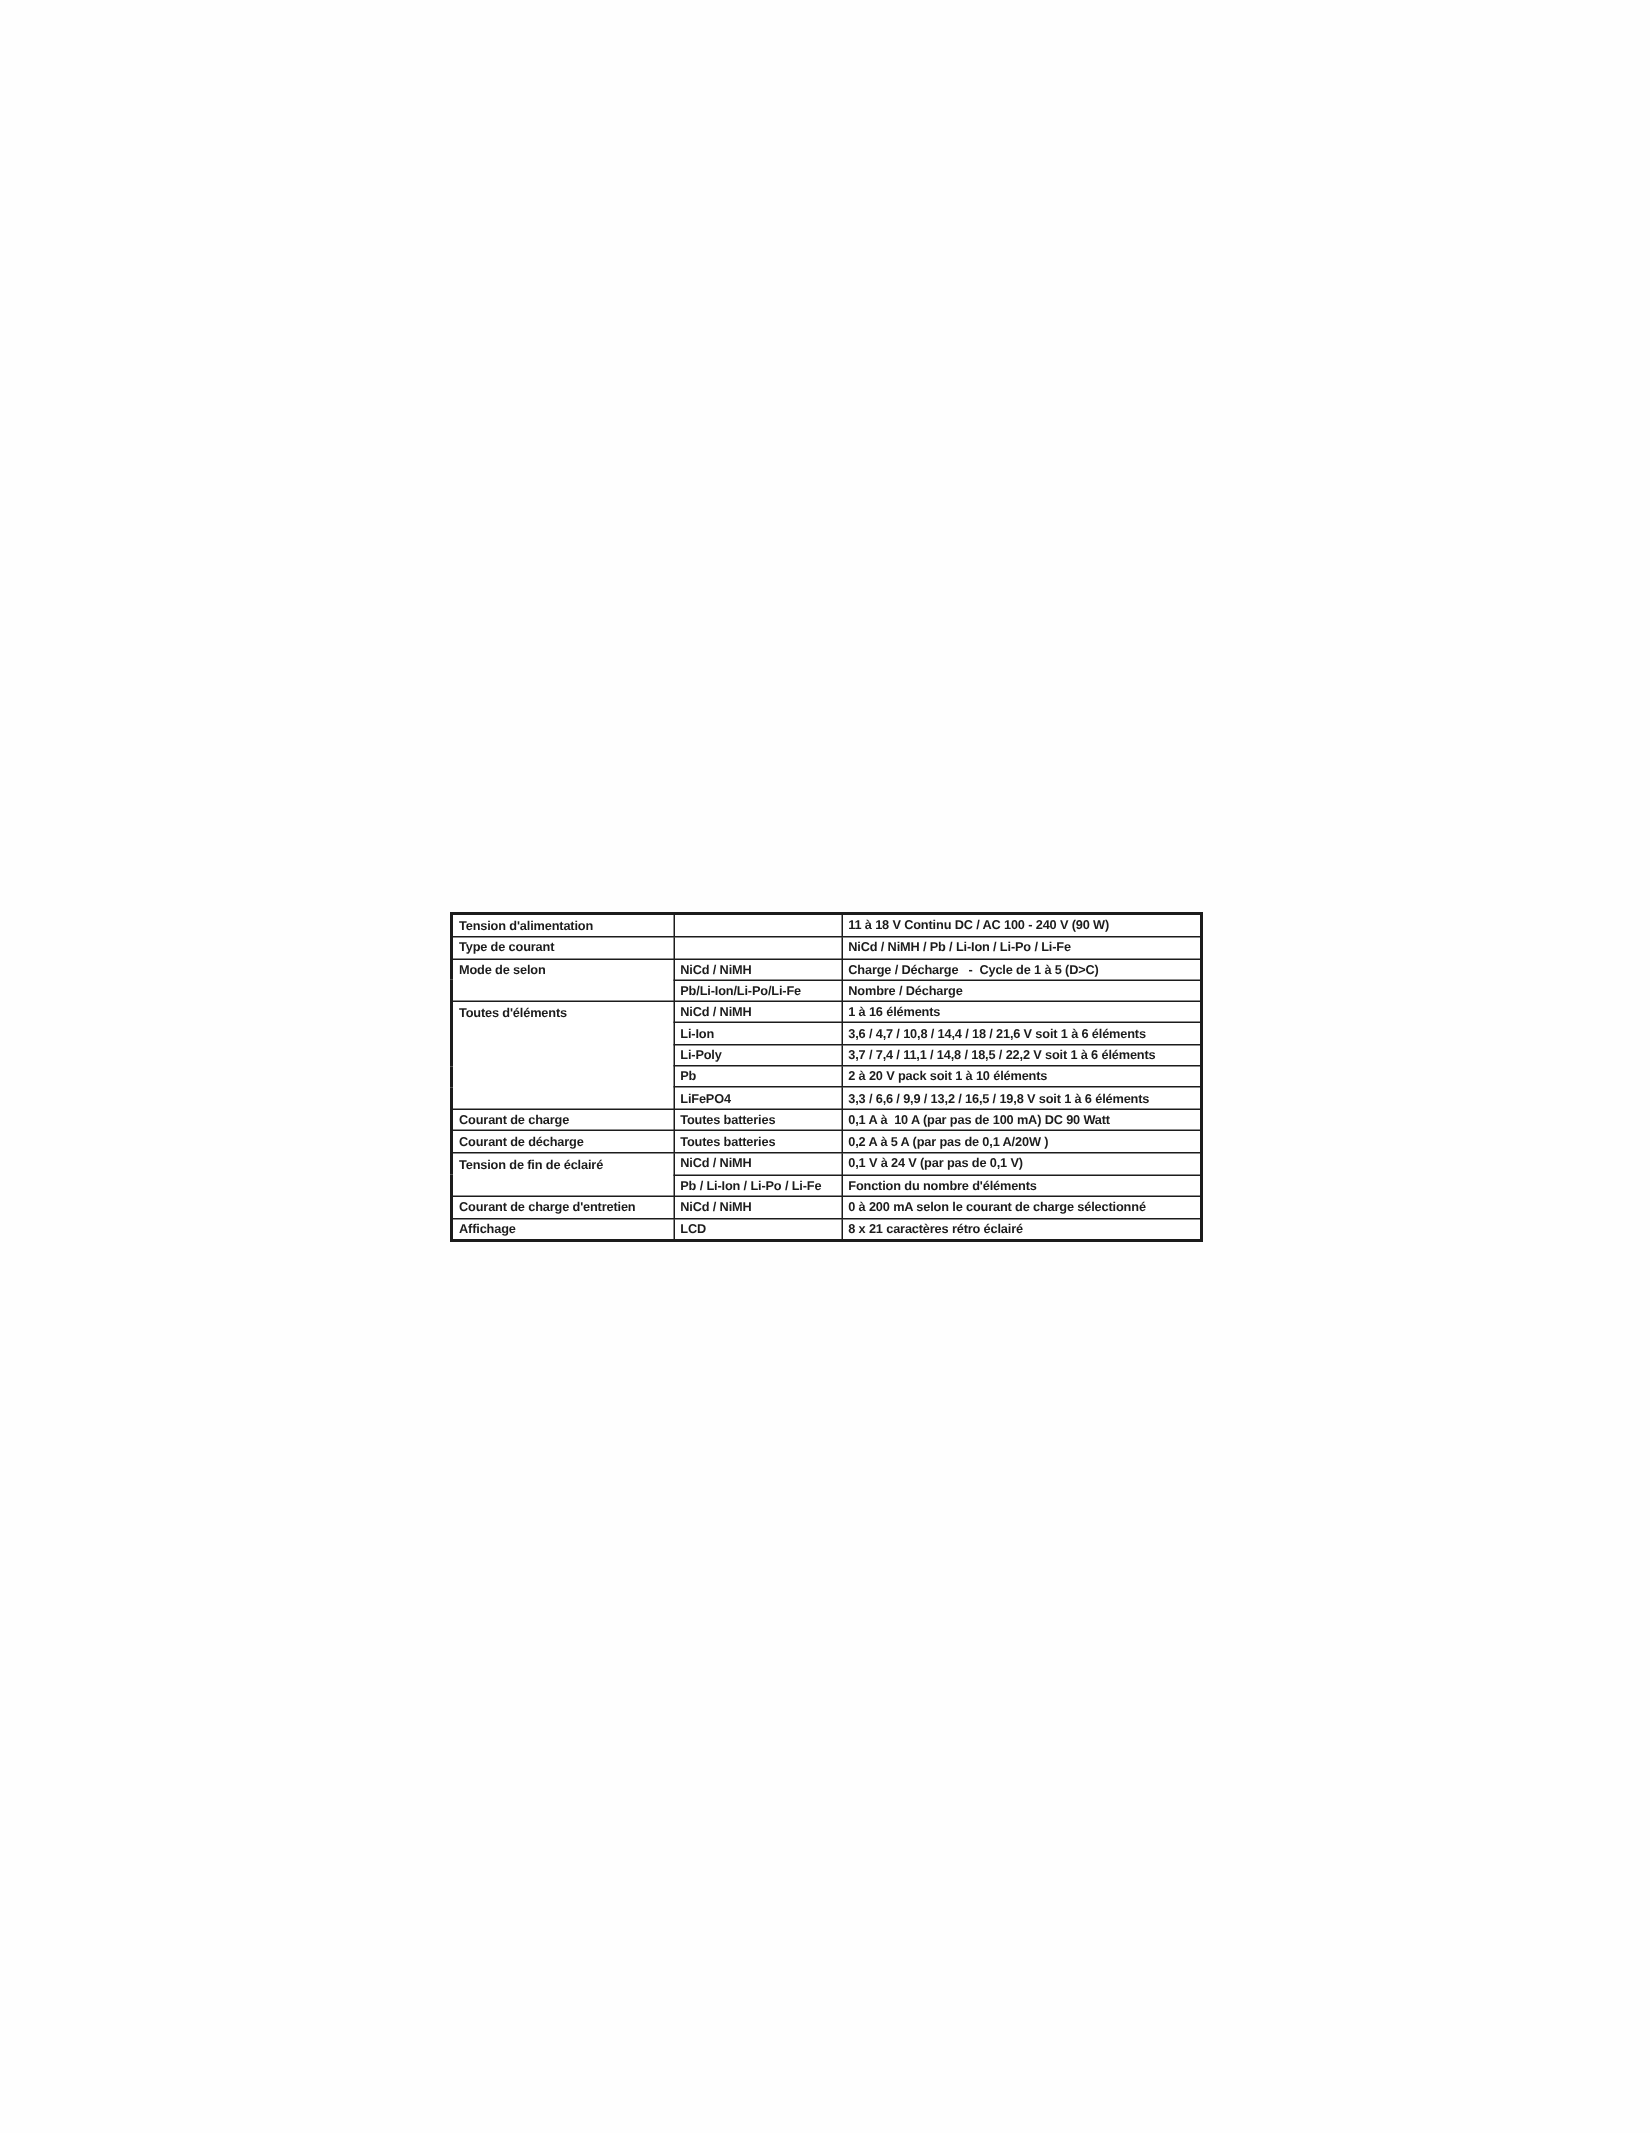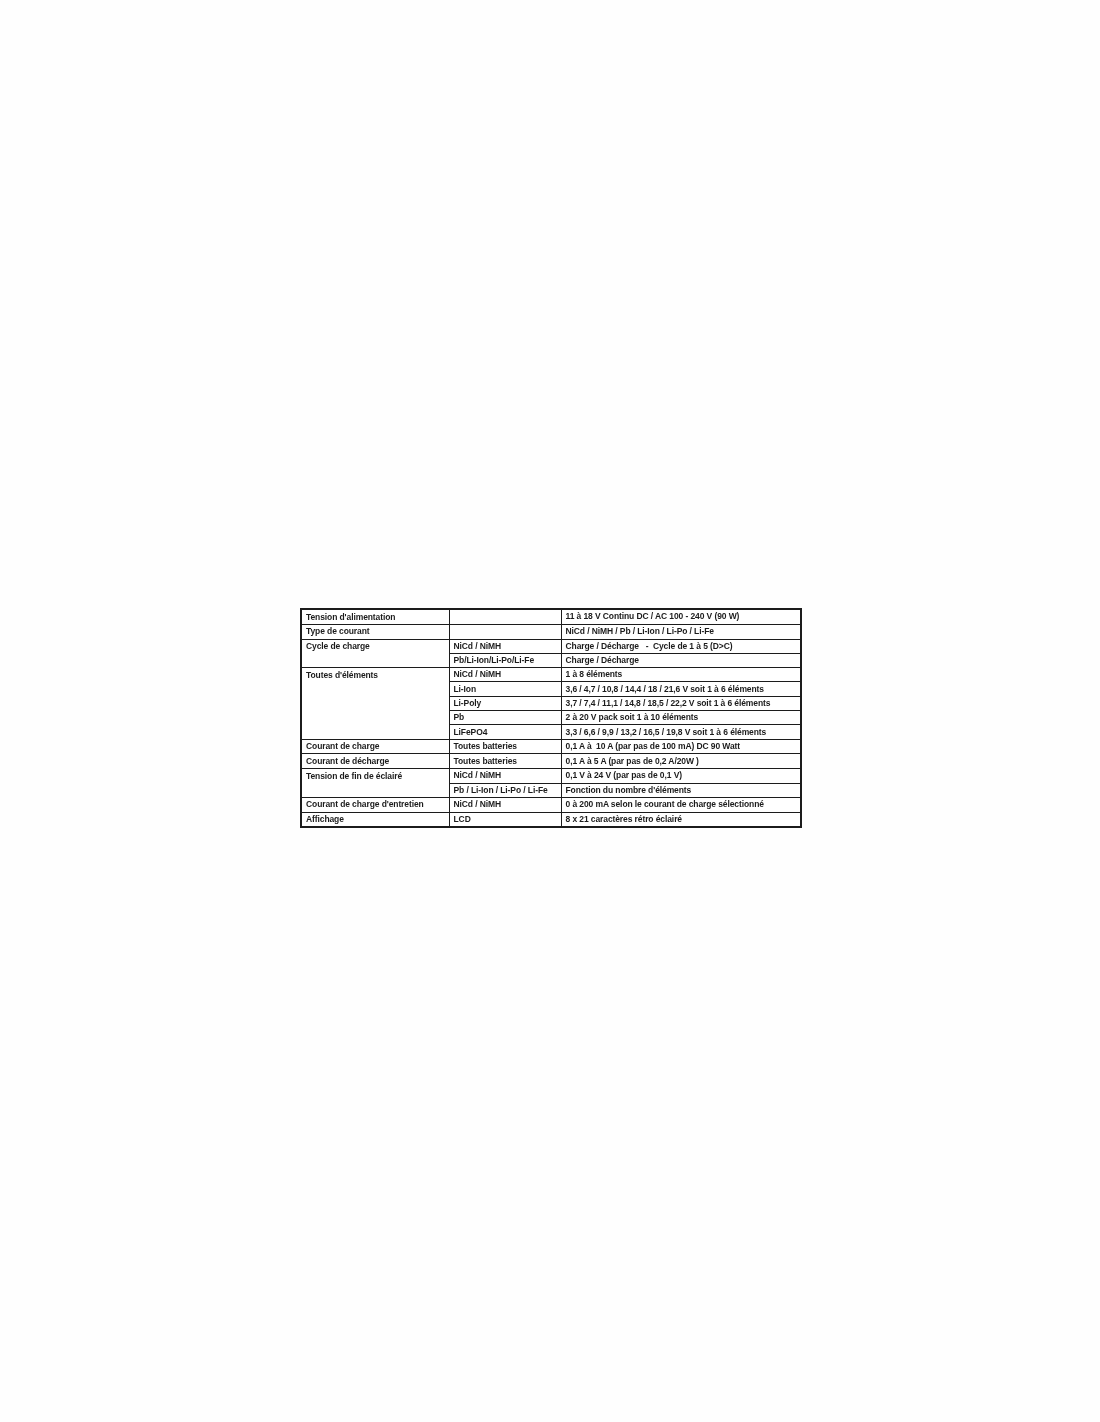--- a/index.html
+++ b/index.html
@@ -58,32 +58,32 @@
         <td class="label">Tension d'alimentation</td>
         <td></td>
         <td>11 à 18 V Continu DC / AC 100 - 240 V (90 W)</td>
       </tr>
       <tr>
         <td class="label">Type de courant</td>
         <td></td>
         <td>NiCd / NiMH / Pb / Li-Ion / Li-Po / Li-Fe</td>
       </tr>
       <tr>
-        <td class="label" rowspan="2">Cycle de charge</td>
+        <td class="label" rowspan="2">Mode de selon</td>
         <td>NiCd / NiMH</td>
         <td>Charge / Décharge   -  Cycle de 1 à 5 (D&gt;C)</td>
       </tr>
       <tr>
         <td>Pb/Li-Ion/Li-Po/Li-Fe</td>
-        <td>Charge / Décharge</td>
+        <td>Nombre / Décharge</td>
       </tr>
       <tr>
         <td class="label" rowspan="5">Toutes d'éléments</td>
         <td>NiCd / NiMH</td>
-        <td>1 à 8 éléments</td>
+        <td>1 à 16 éléments</td>
       </tr>
       <tr>
         <td>Li-Ion</td>
         <td>3,6 / 4,7 / 10,8 / 14,4 / 18 / 21,6 V soit 1 à 6 éléments</td>
       </tr>
       <tr>
         <td>Li-Poly</td>
         <td>3,7 / 7,4 / 11,1 / 14,8 / 18,5 / 22,2 V soit 1 à 6 éléments</td>
       </tr>
       <tr>
@@ -95,21 +95,21 @@
         <td>3,3 / 6,6 / 9,9 / 13,2 / 16,5 / 19,8 V soit 1 à 6 éléments</td>
       </tr>
       <tr>
         <td class="label">Courant de charge</td>
         <td>Toutes batteries</td>
         <td>0,1 A à  10 A (par pas de 100 mA) DC 90 Watt</td>
       </tr>
       <tr>
         <td class="label">Courant de décharge</td>
         <td>Toutes batteries</td>
-        <td>0,1 A à 5 A (par pas de 0,2 A/20W )</td>
+        <td>0,2 A à 5 A (par pas de 0,1 A/20W )</td>
       </tr>
       <tr>
         <td class="label" rowspan="2">Tension de fin de éclairé</td>
         <td>NiCd / NiMH</td>
         <td>0,1 V à 24 V (par pas de 0,1 V)</td>
       </tr>
       <tr>
         <td>Pb / Li-Ion / Li-Po / Li-Fe</td>
         <td>Fonction du nombre d'éléments</td>
       </tr>

